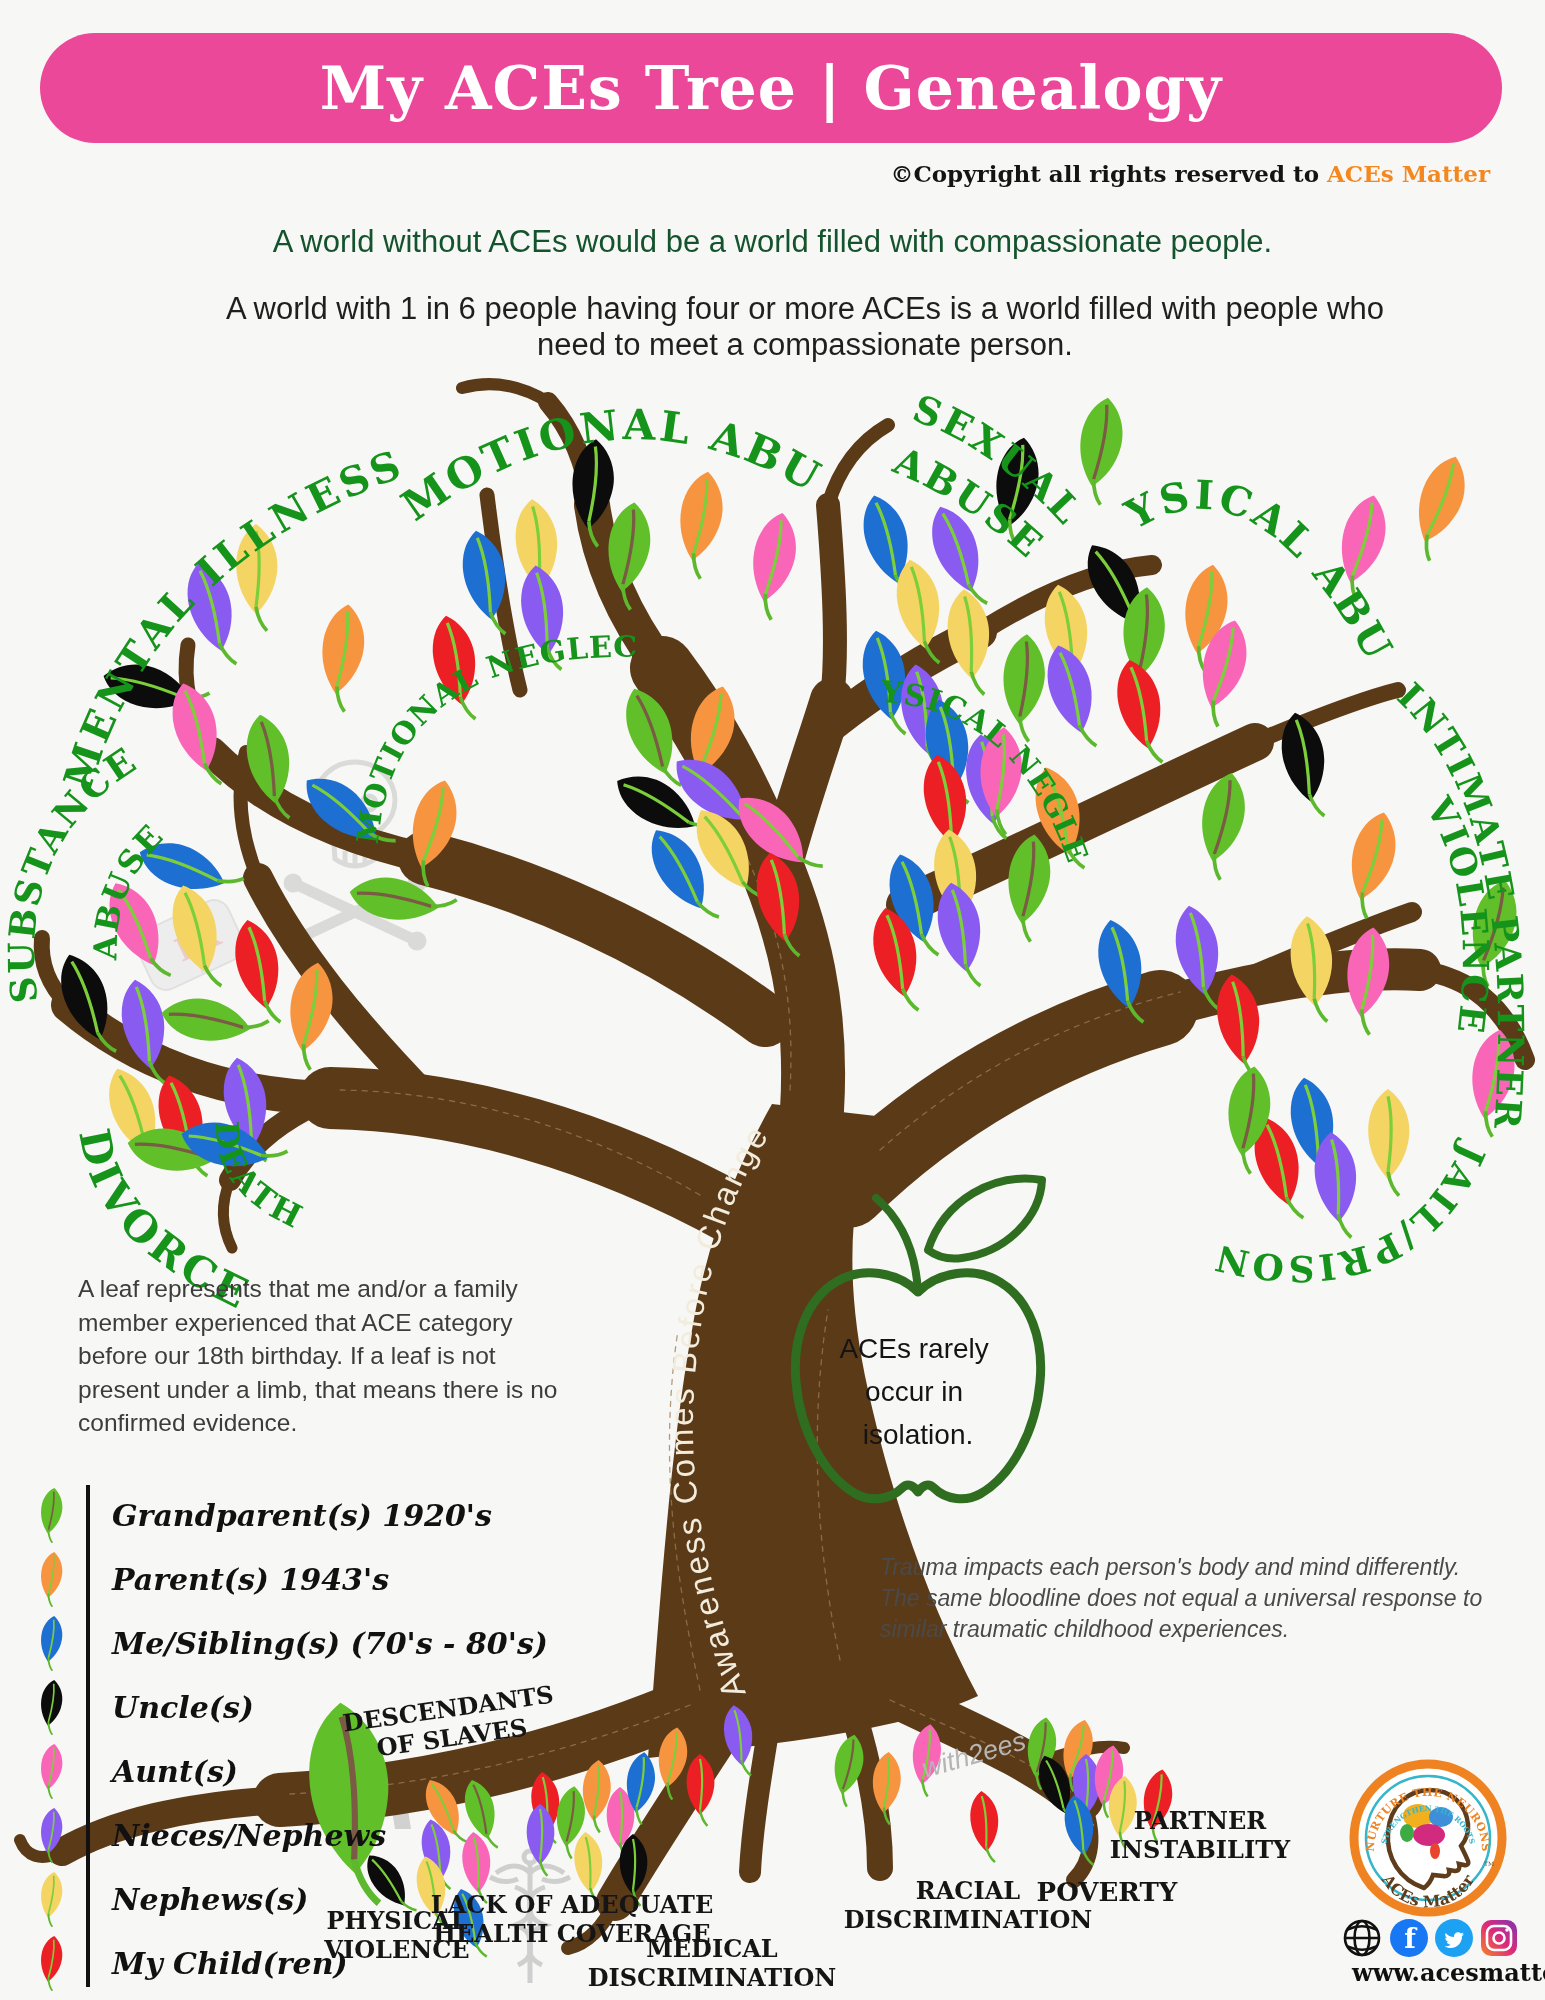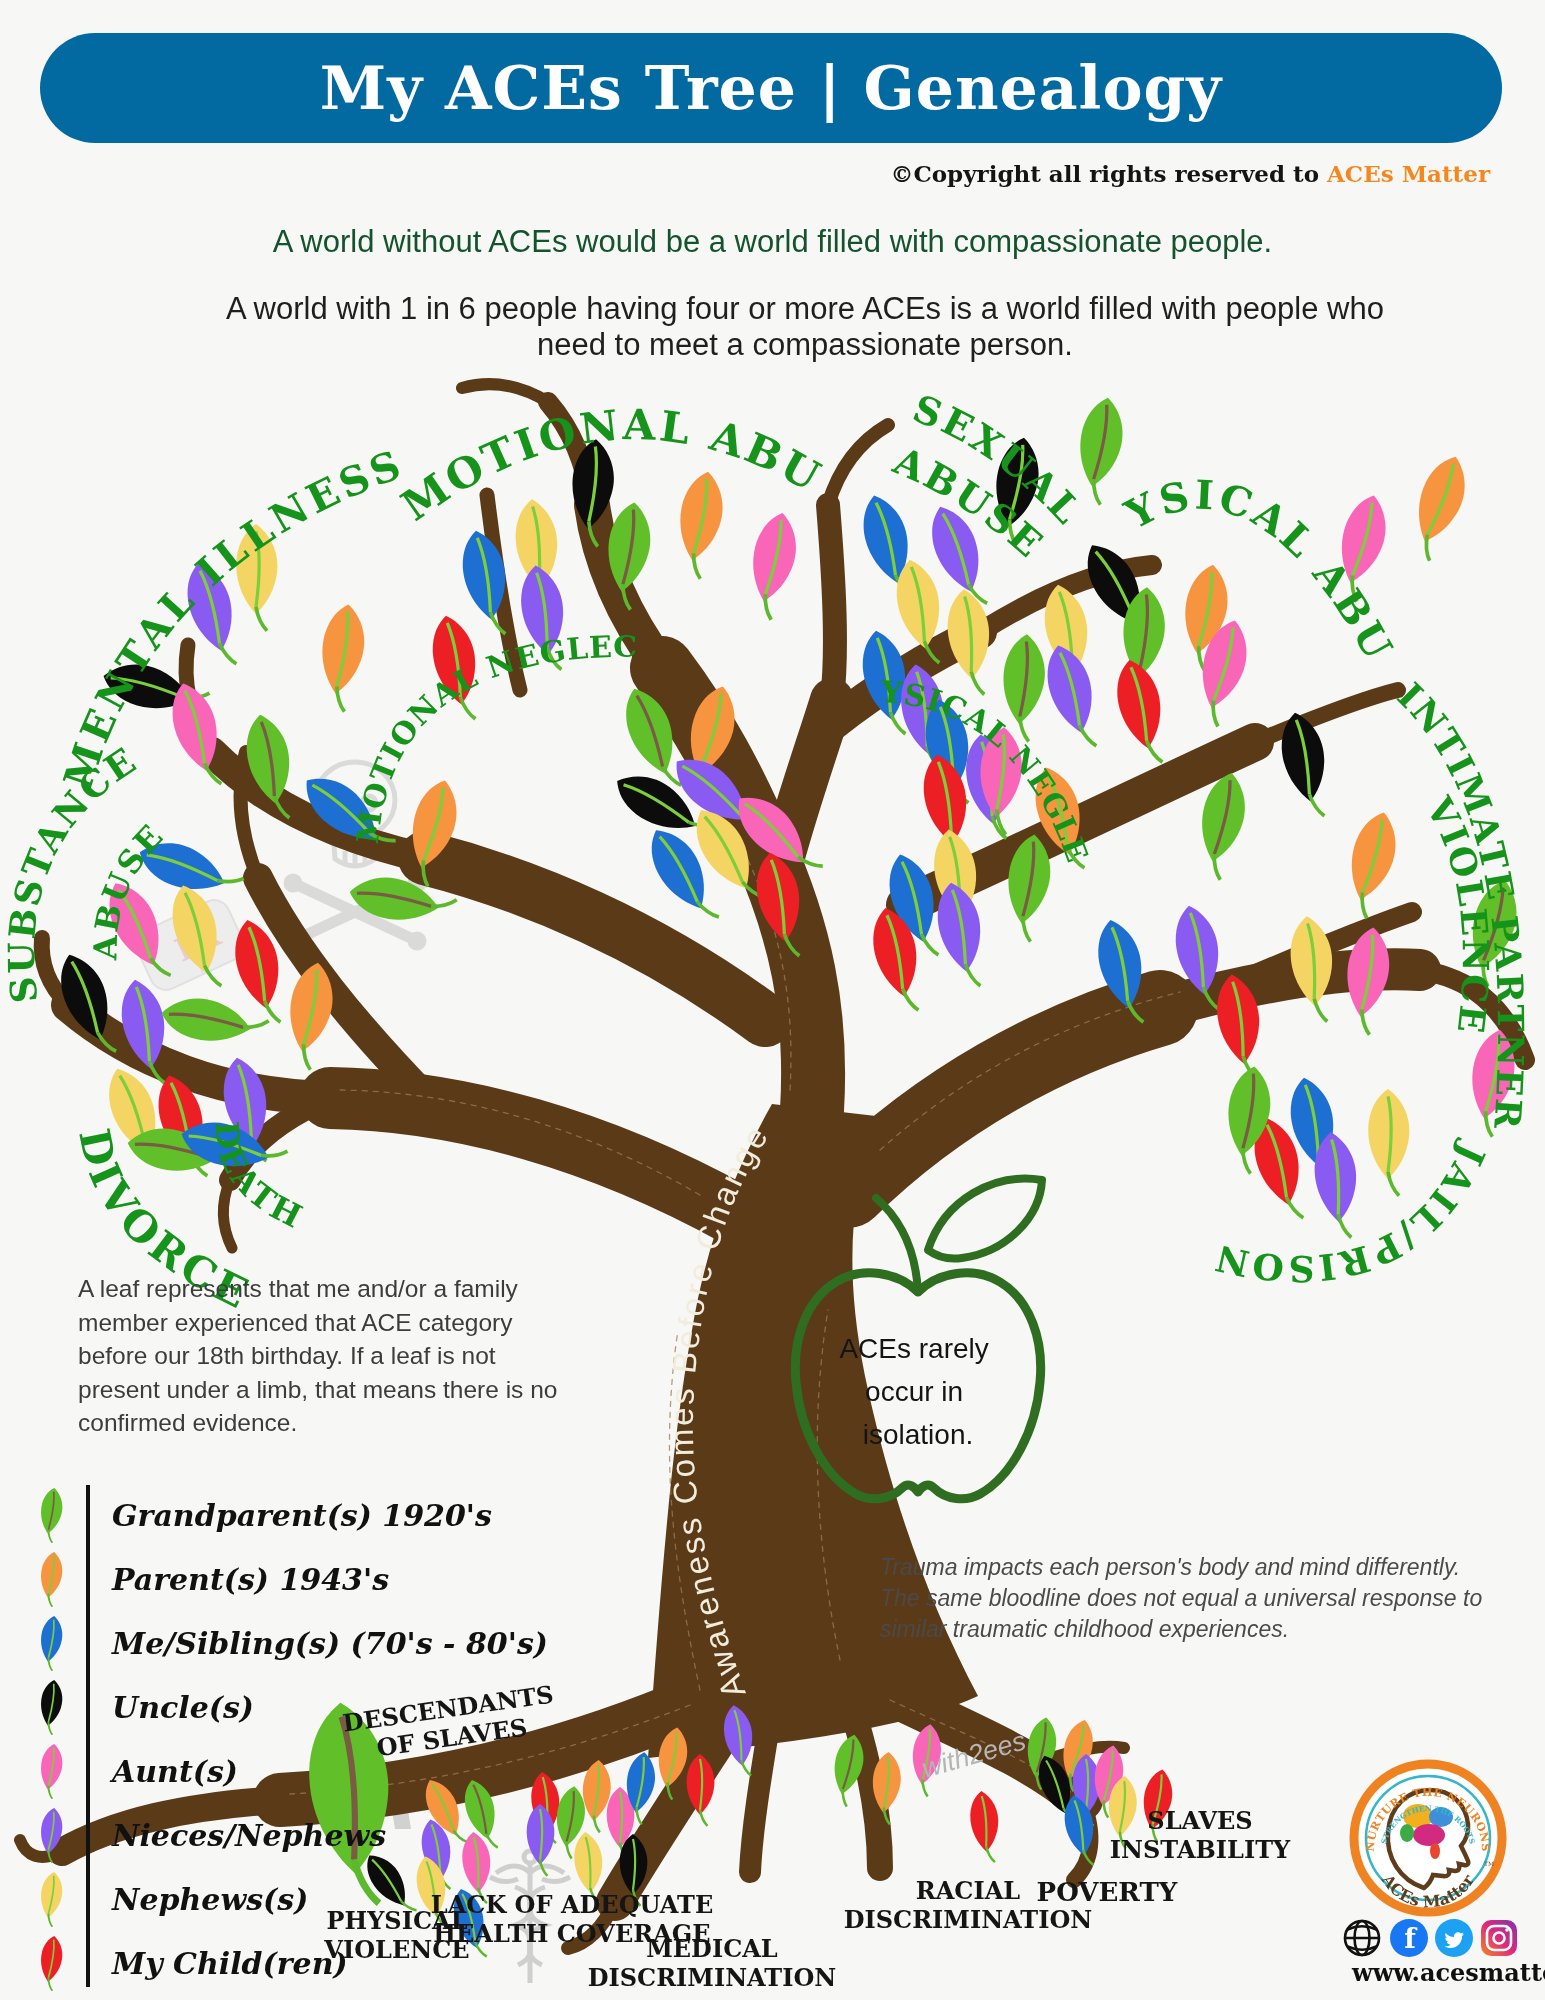--- a/index.html
+++ b/index.html
@@ -1,19 +1,19 @@
 <!DOCTYPE html>
 <html><head>
 <meta charset="utf-8">
 <style>
   html,body{margin:0;padding:0;background:#e9e9e7;}
   #page{position:relative;width:1545px;height:2000px;background:#f7f7f5;overflow:hidden;
         font-family:"Liberation Sans",sans-serif;}
   svg text{user-select:none;}
-  .banner{position:absolute;left:40px;top:33px;width:1462px;height:110px;background:#0369a1;
+  .banner{position:absolute;left:40px;top:33px;width:1462px;height:110px;background:#ec4899;
           border-radius:55px;display:flex;align-items:center;justify-content:center;z-index:3;}
   .banner h1{margin:0;color:#ffffff;font-family:"DejaVu Serif",serif;font-weight:bold;
              font-size:60px;letter-spacing:1px;}
   .copyright{position:absolute;top:160px;right:55px;font-family:"DejaVu Serif",serif;
              font-weight:bold;font-size:23px;color:#141414;z-index:3;}
   .copyright .brand{color:#f5871f;}
   .intro1{position:absolute;top:224px;left:0;width:100%;text-align:center;font-size:31px;
           color:#14532d;z-index:3;}
   .intro2{position:absolute;top:291px;left:192px;width:1160px;text-align:center;font-size:31px;
           line-height:36px;color:#1f1f1f;z-index:3;margin-left:33px;}
@@ -453,18 +453,18 @@
       <div>DISCRIMINATION</div>
   </div>
   <div class="rootlbl" style="left:968px;top:1876px;">
     <div>RACIAL</div>
       <div>DISCRIMINATION</div>
   </div>
   <div class="rootlbl big" style="left:1107px;top:1878px;">
     <div>POVERTY</div>
   </div>
   <div class="rootlbl" style="left:1200px;top:1806px;">
-    <div>SLAVES</div>
+    <div>PARTNER</div>
       <div>INSTABILITY</div>
   </div>
 
   <div class="footer-site">www.acesmatter.org</div>
 </div>
 
 </body></html>

